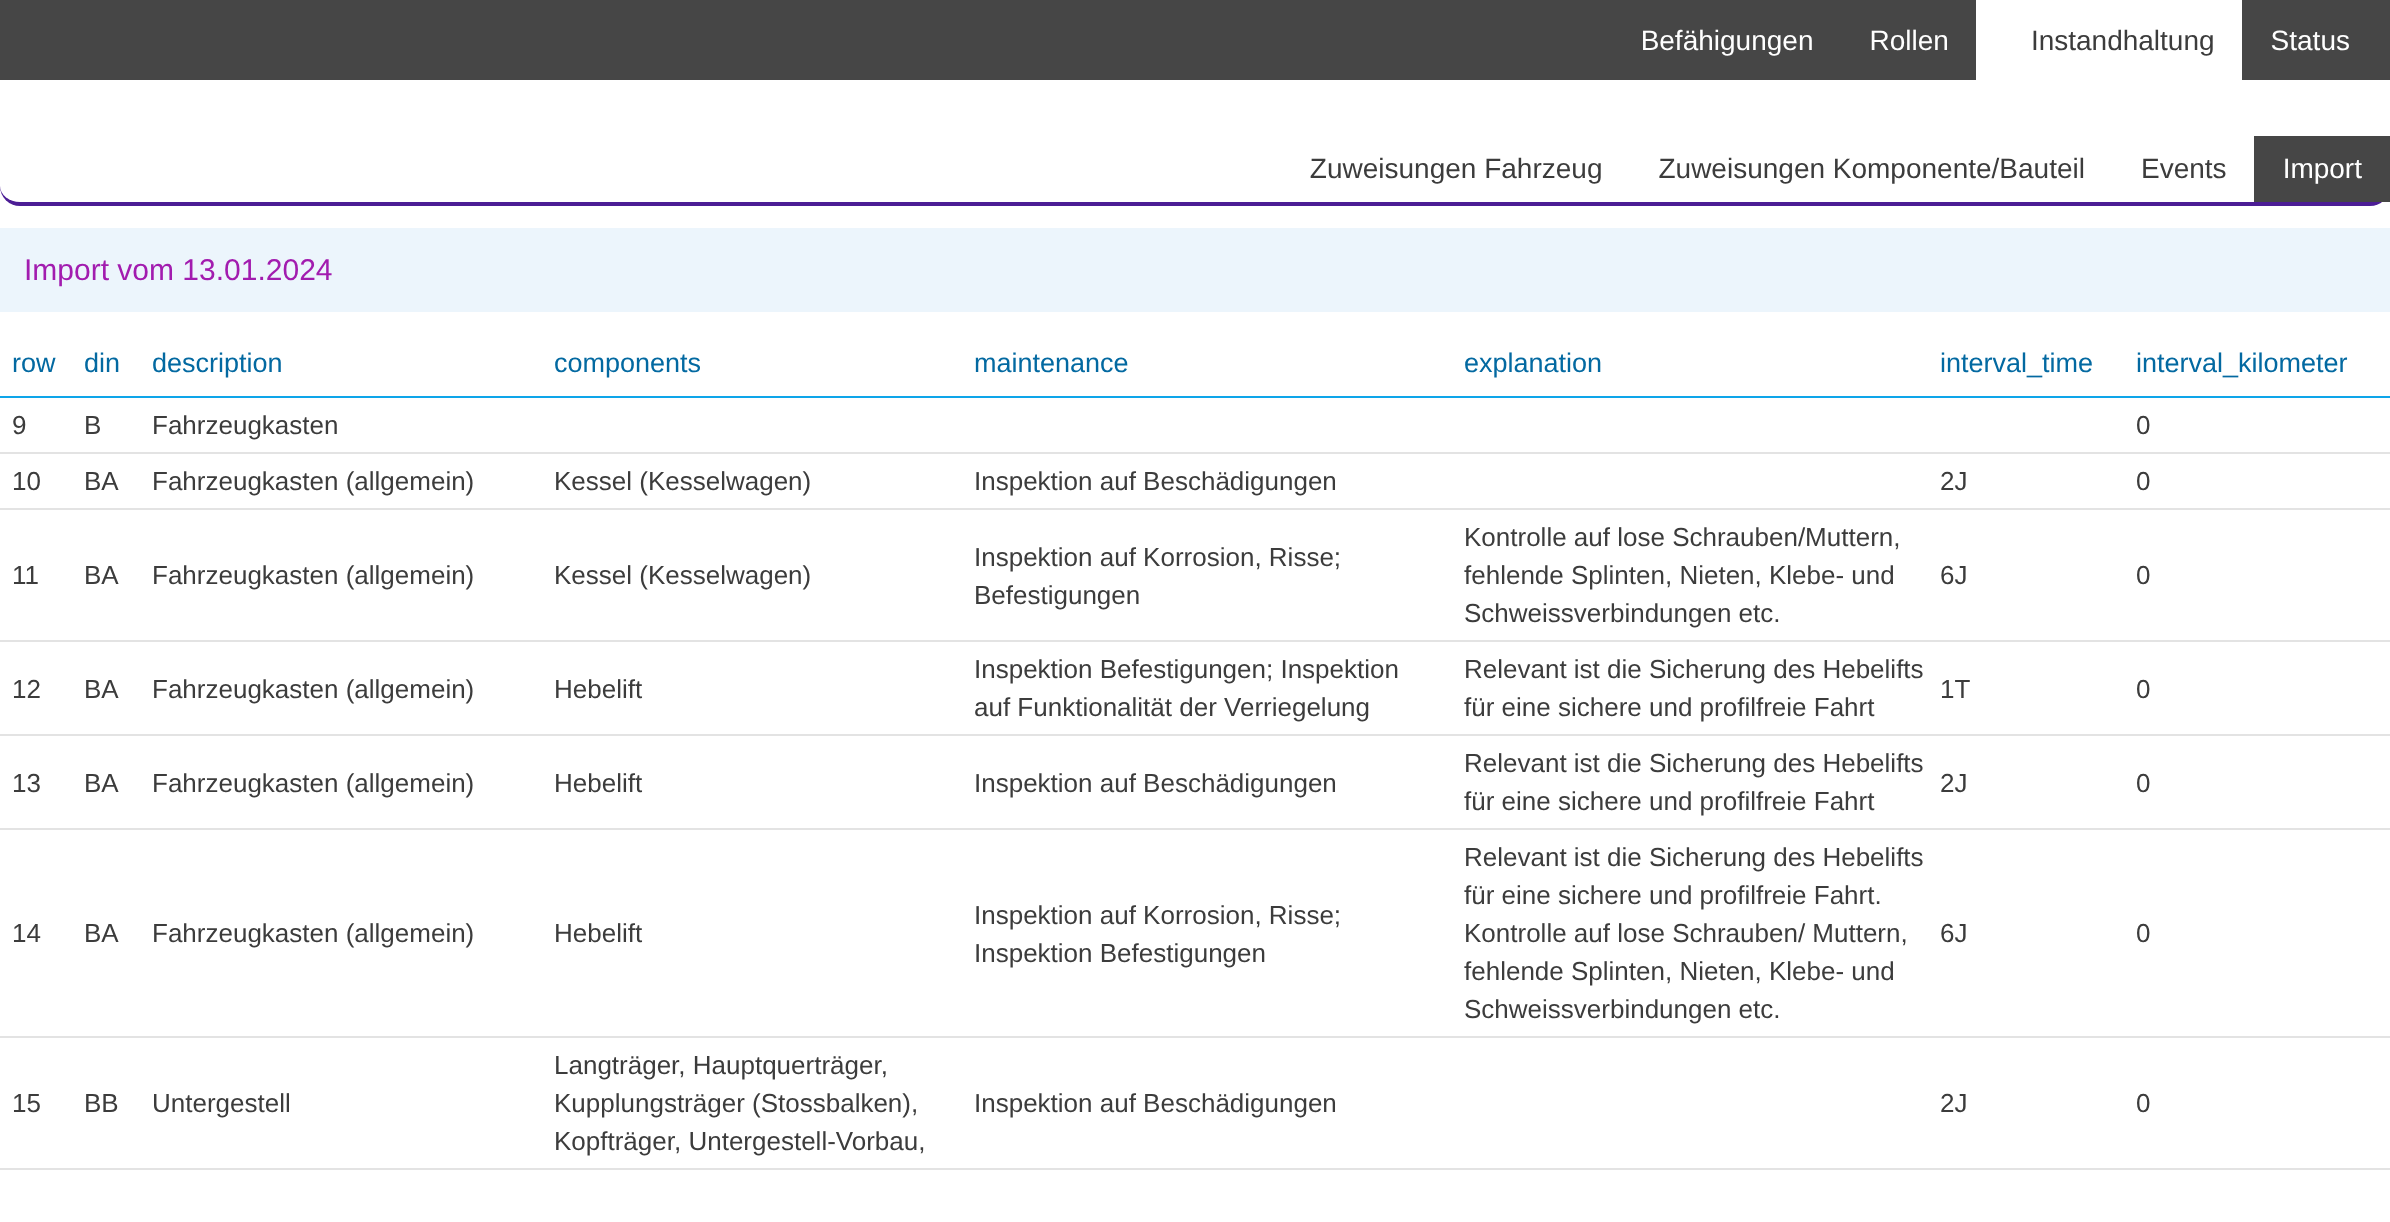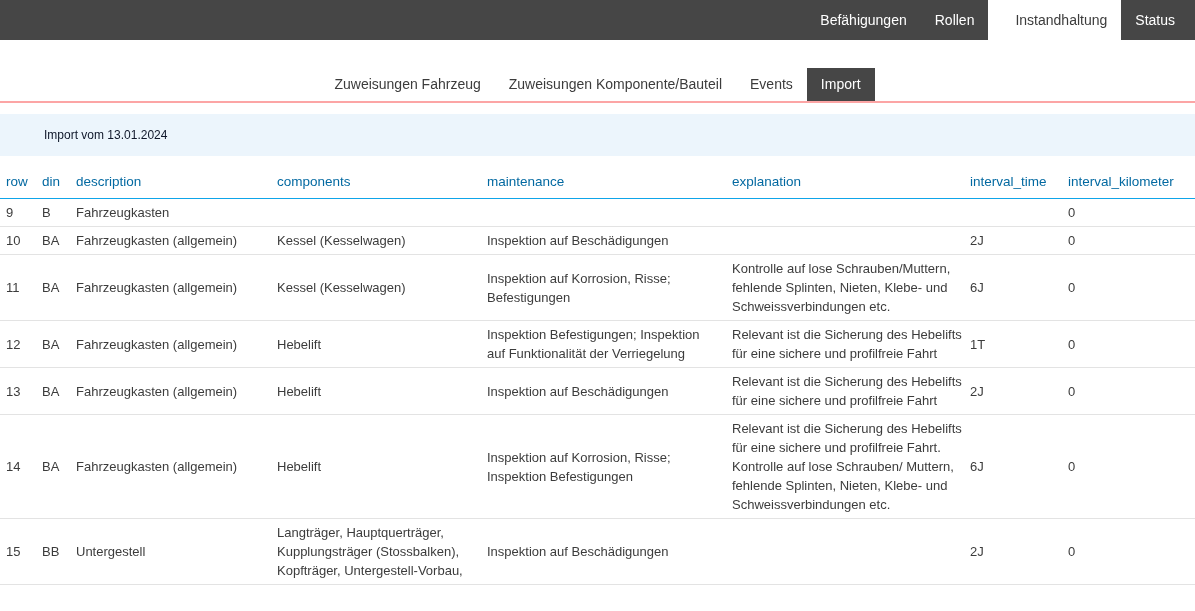--- a/index.html
+++ b/index.html
@@ -32,24 +32,25 @@
   .topnav .nav-item.active {
     background: #ffffff;
     color: #3c3c3c;
     box-shadow: 0 3px 0 0 #ffffff;
     padding-left: 27px;
   }
 
   
   .subnav {
     display: flex;
-    justify-content: center;
+    justify-content: flex-end;
     align-items: flex-end;
     height: 63px;
-    border-bottom: 2px solid #fca5a5;
+    border-bottom: 2px solid #4c1d95;
+    border-radius: 10px;
   }
   .subnav .nav-item {
     color: #3c3c3c;
     font-size: 14px;
     padding: 8px 14px 9px 14px;
     cursor: pointer;
     white-space: nowrap;
   }
   .subnav .nav-item.active {
     background: #464646;
@@ -59,25 +60,24 @@
   
   .banner {
     margin-top: 11px;
     background: #ecf5fc;
     height: 42px;
     display: flex;
     align-items: center;
     padding-left: 12px;
   }
   .banner a {
-    color: #0f172a;
-    font-size: 12px;
+    color: #a21caf;
+    font-size: 15px;
     text-decoration: none;
     cursor: pointer;
-    margin-left: 32px;
   }
 
   
   table {
     width: 1195px;
     border-collapse: collapse;
     table-layout: fixed;
     margin-top: 6px;
   }
   th {

